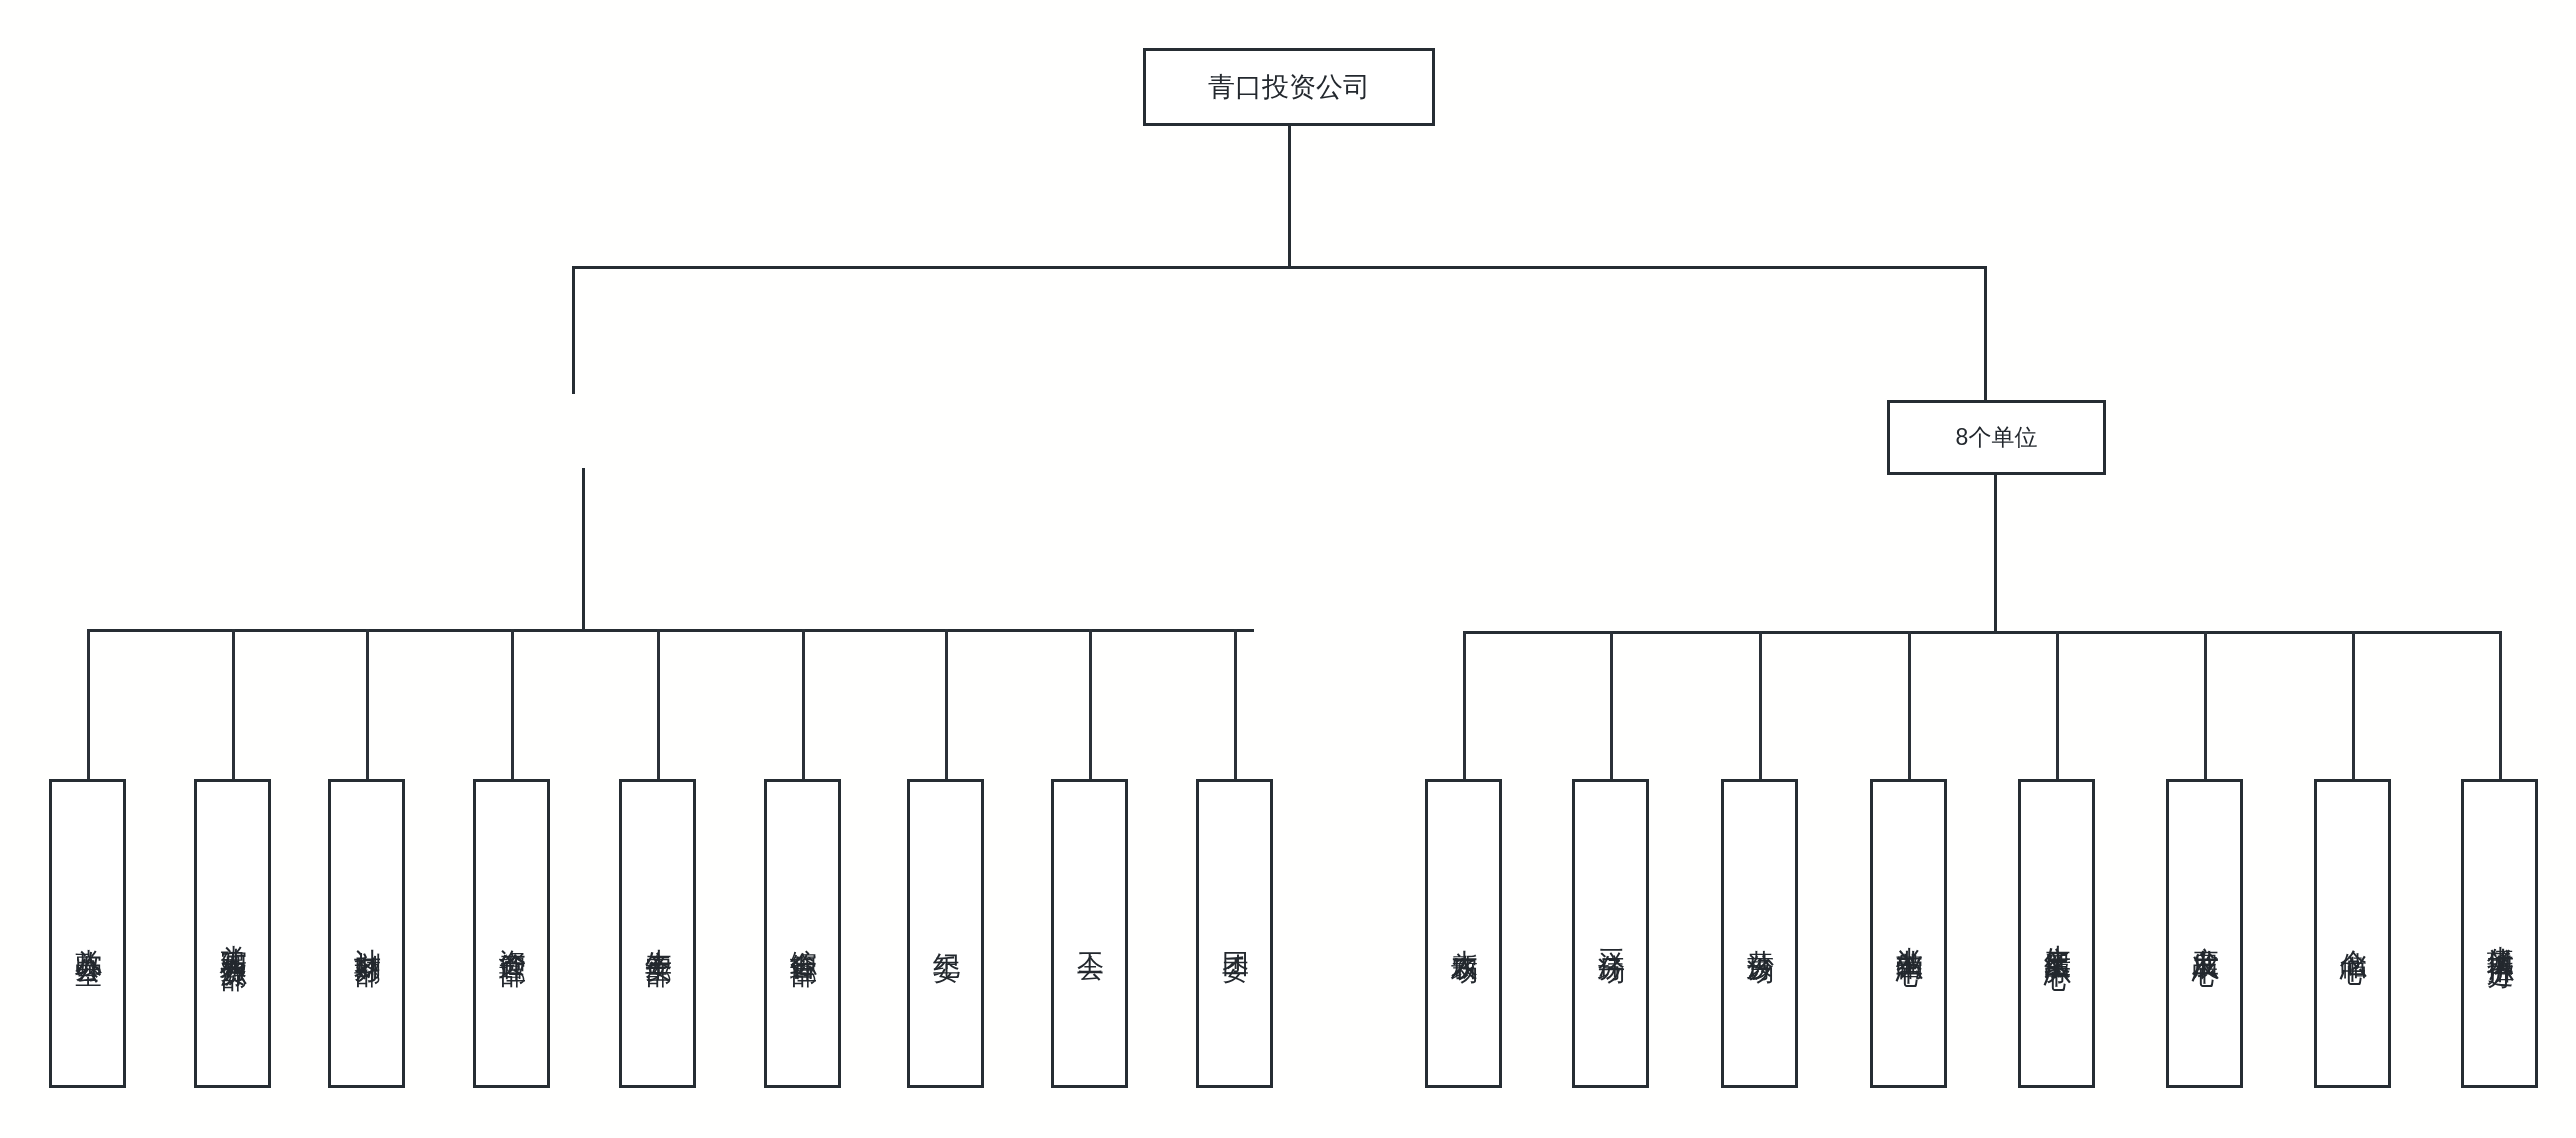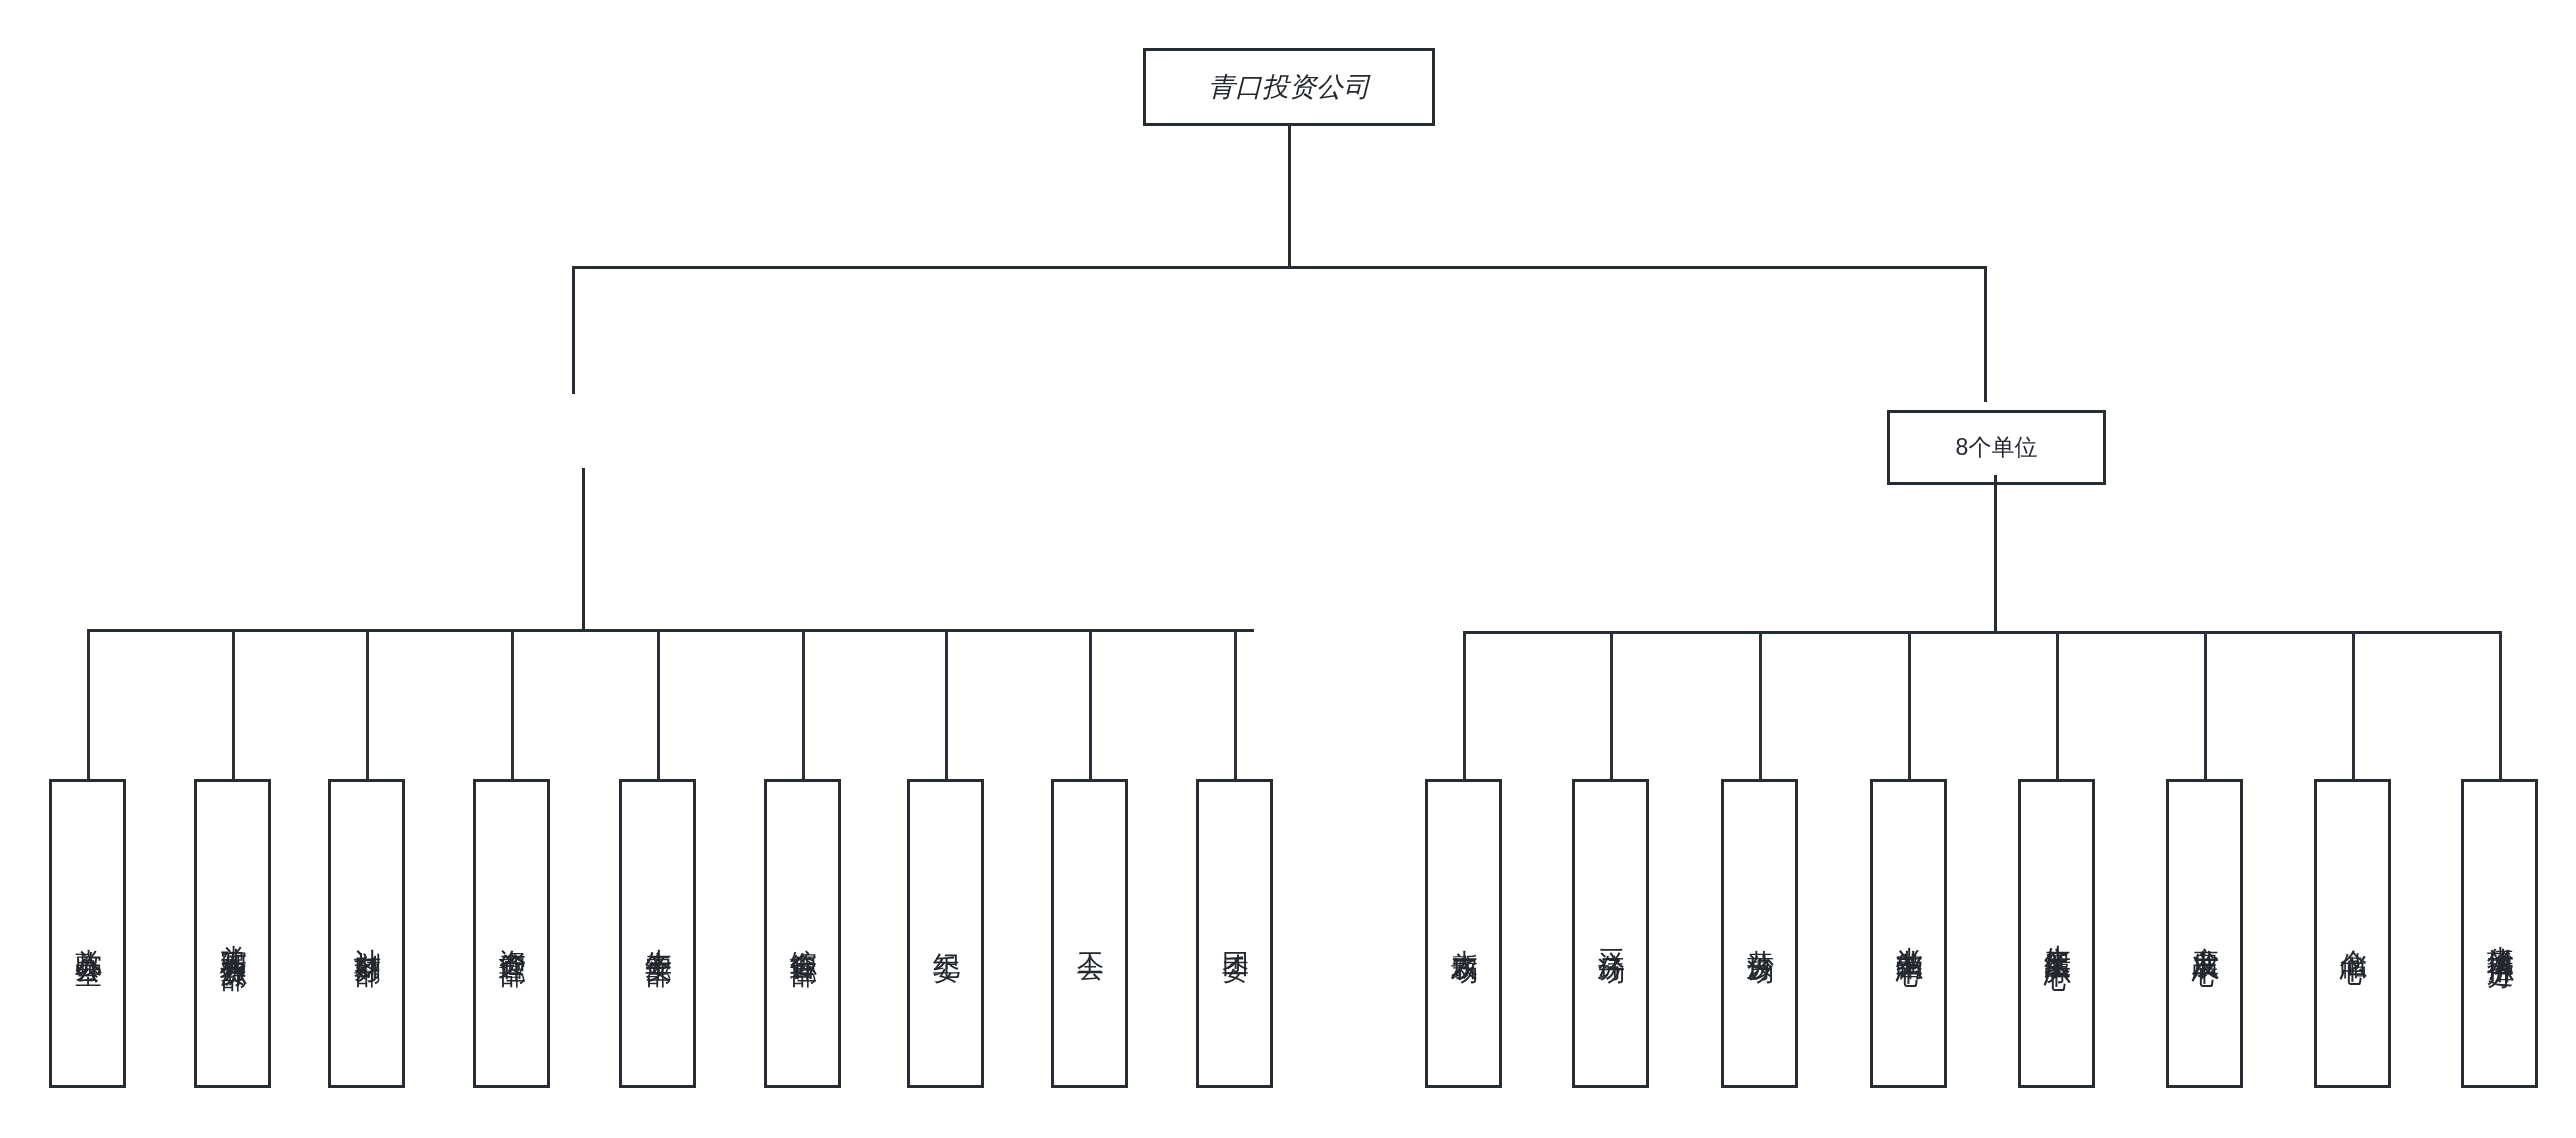--- a/index.html
+++ b/index.html
@@ -63,34 +63,34 @@
   .conn.v { width: 3.4px; }
   .conn.h { height: 3.4px; }
   .conn.thin { background: #2b3138; }
   .conn.v.thin { width: 2.7px; }
 </style>
 </head>
 <body>
 
 <div id="chart-root">
 
-  <div class="node tier-root" style="left:1143px; top:48px; width:292px; height:78px;font-style:italic;">
+  <div class="node tier-root" style="left:1143px; top:48px; width:292px; height:78px;">
     <span class="node-label">青口投资公司</span>
   </div>
 
   <div class="conn v" style="left:1288px; top:126px; width:3.4px; height:143px;"></div>
 
   <div class="conn h" style="left:572px; top:266px; width:1415px; height:3.4px;"></div>
 
   <div class="conn v" style="left:572px; top:266px; width:3.4px; height:128px;"></div>
 
   <div class="conn v" style="left:1984px; top:266px; width:3.4px; height:136px;"></div>
 
 
-  <div class="node tier-mid" style="left:1887px; top:400px; width:219px; height:75px;margin-top:10px;">
+  <div class="node tier-mid" style="left:1887px; top:400px; width:219px; height:75px;">
     <span class="node-label">8个单位</span>
   </div>
 
   <div class="conn v" style="left:582px; top:468px; width:3.4px; height:163px;"></div>
 
   <div class="conn h" style="left:87px; top:629px; width:1167px; height:3.4px;"></div>
 
   <div class="conn v thin" style="left:87px; top:629px; height:151px;"></div>
   <div class="conn v thin" style="left:232px; top:629px; height:151px;"></div>
   <div class="conn v thin" style="left:366px; top:629px; height:151px;"></div>

